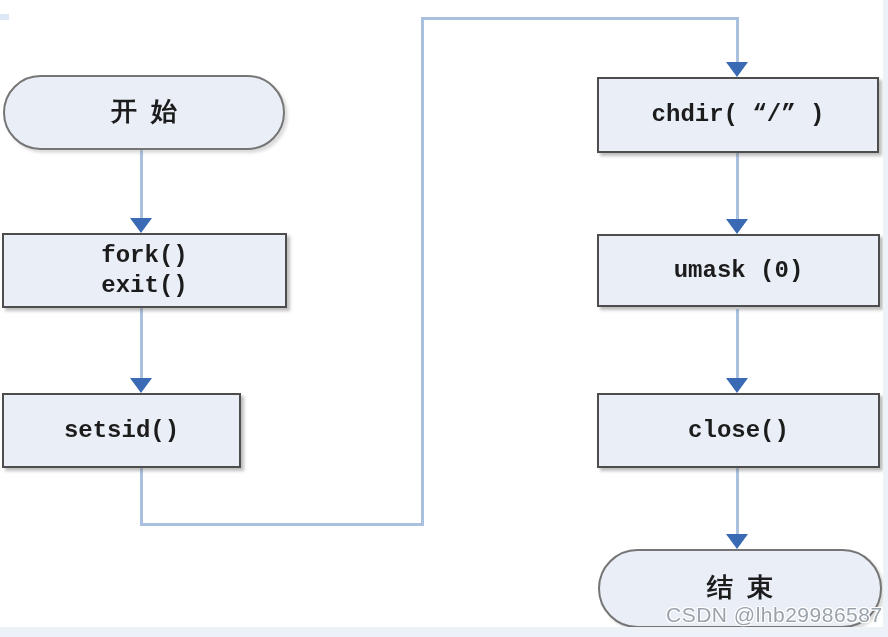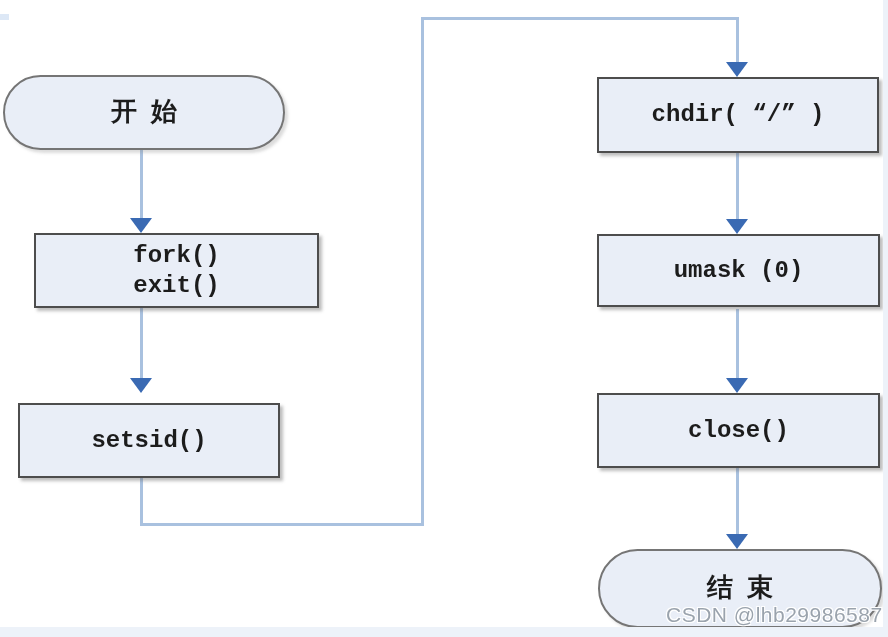--- a/index.html
+++ b/index.html
@@ -120,26 +120,26 @@
   <div class="line v" style="left:736px; top:309px; height:69px;"></div>
   <div class="arrow-down" style="left:726px; top:378px;"></div>
 
   <div class="line v" style="left:736px; top:468px; height:66px;"></div>
   <div class="arrow-down" style="left:726px; top:534px;"></div>
 
   <div class="node terminator" style="left:3px; top:75px; width:282px; height:75px;align-items:center;">
     <span class="label">开始</span>
   </div>
 
-  <div class="node process" style="left:2px; top:233px; width:285px; height:75px;margin-left:32px;">
+  <div class="node process" style="left:2px; top:233px; width:285px; height:75px;">
     <span class="label">fork()
 exit()</span>
   </div>
 
-  <div class="node process" style="left:2px; top:403px; width:262px; height:75px;margin-left:16px;">
+  <div class="node process" style="left:2px; top:393px; width:239px; height:75px;">
     <span class="label">setsid()</span>
   </div>
 
   <div class="node process" style="left:597px; top:77px; width:282px; height:76px;">
     <span class="label">chdir( “/” )</span>
   </div>
 
   <div class="node process" style="left:597px; top:234px; width:283px; height:73px;">
     <span class="label">umask (0)</span>
   </div>

